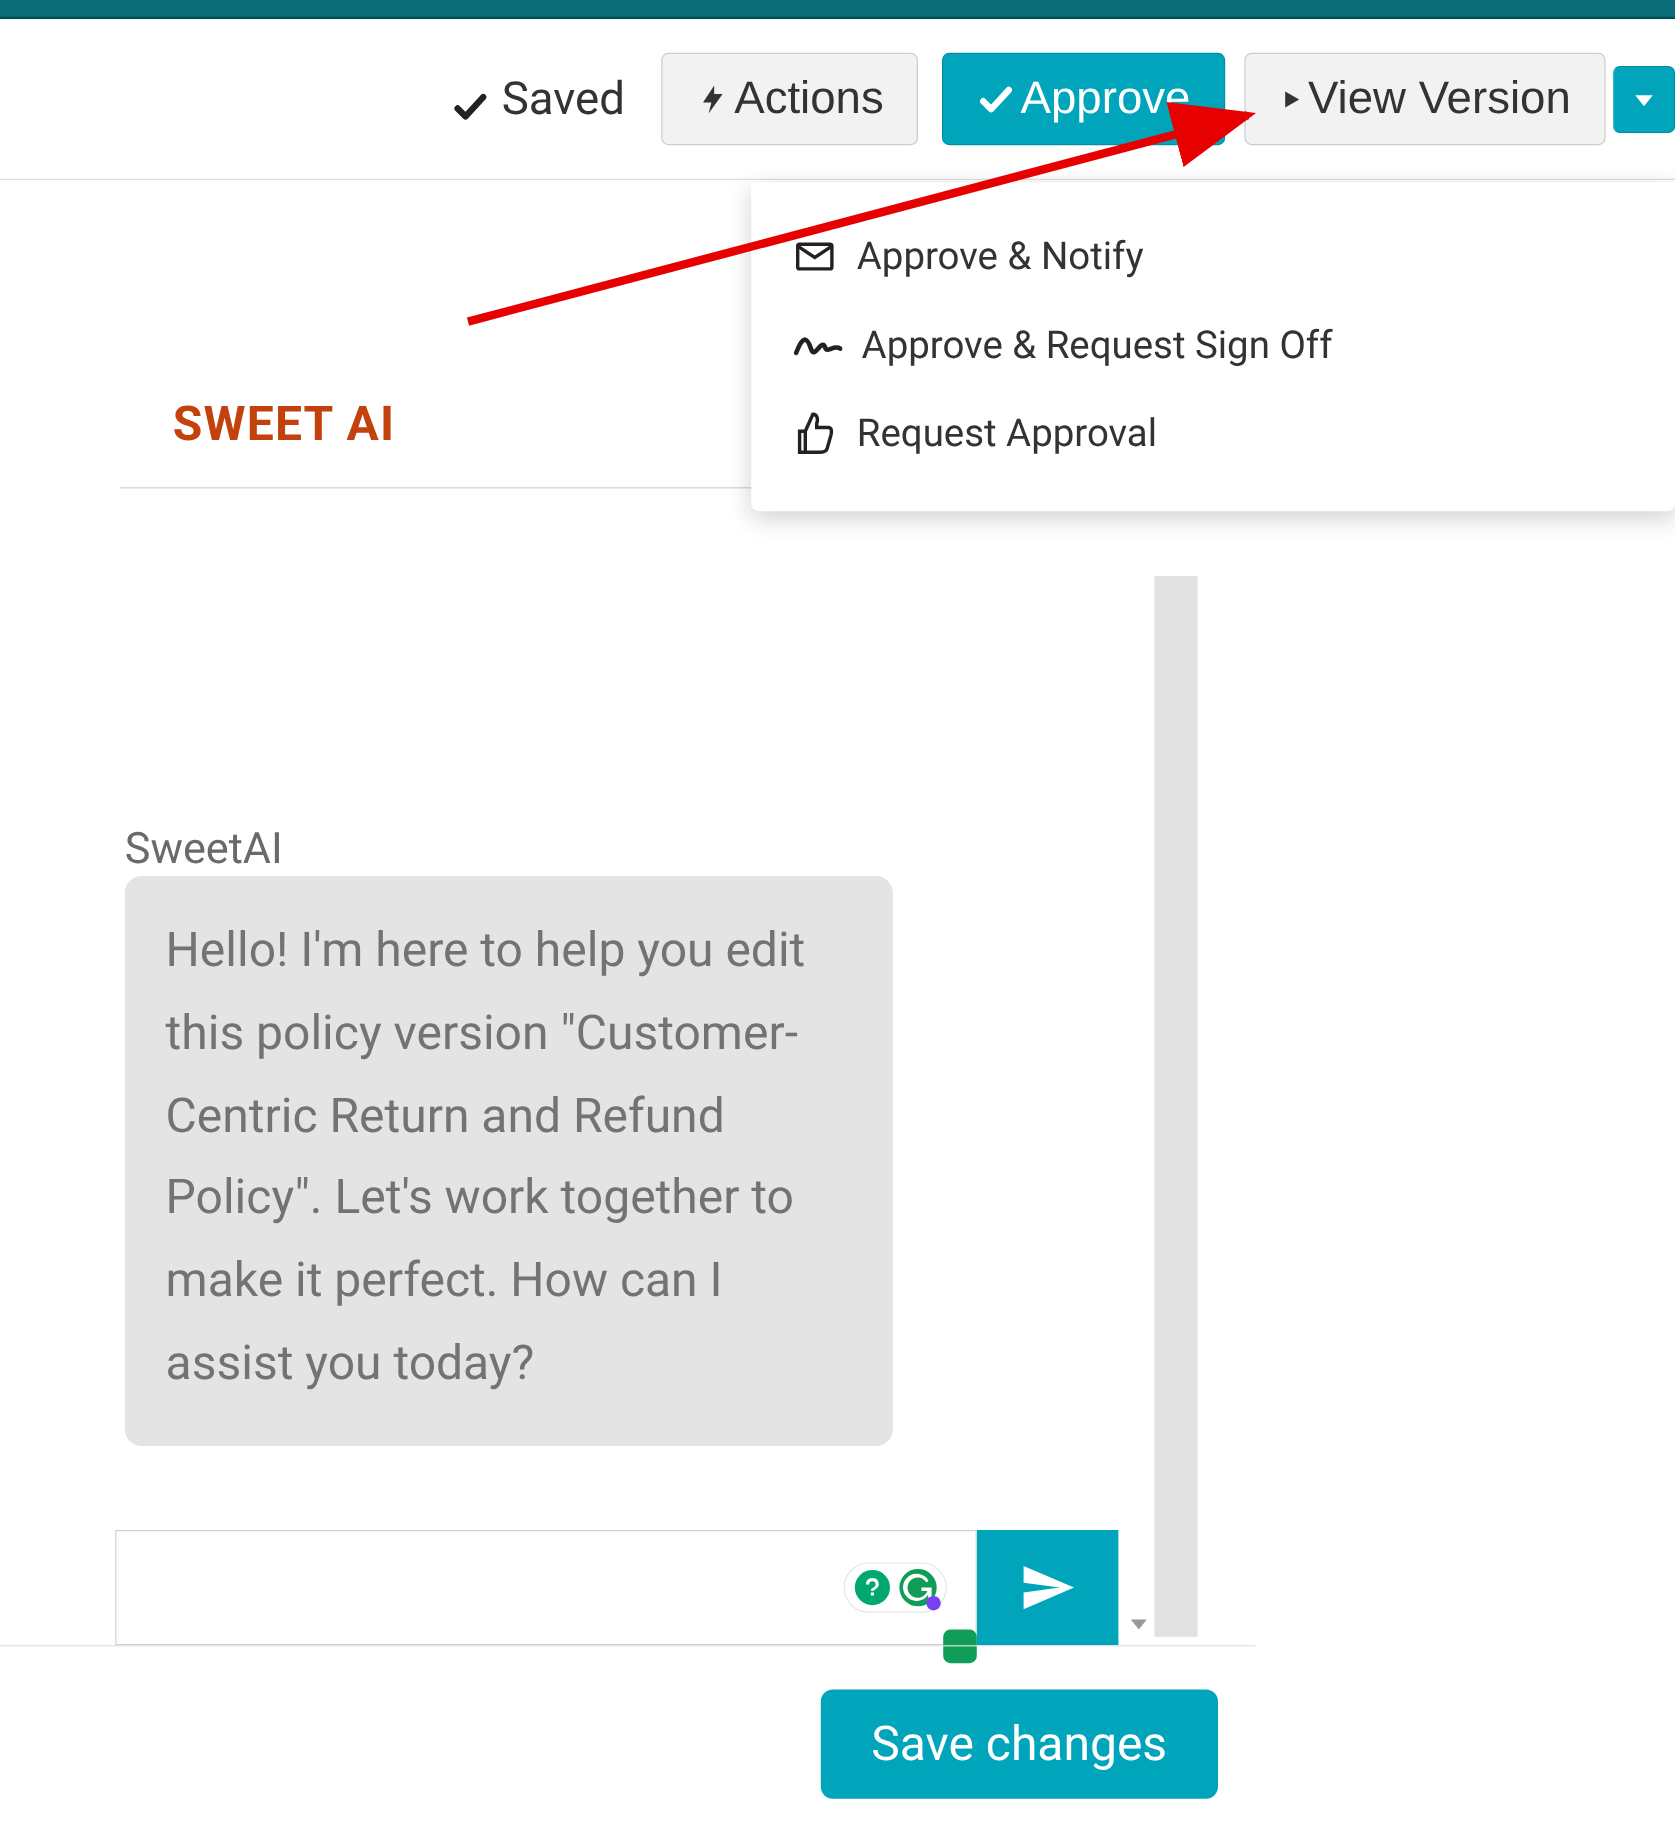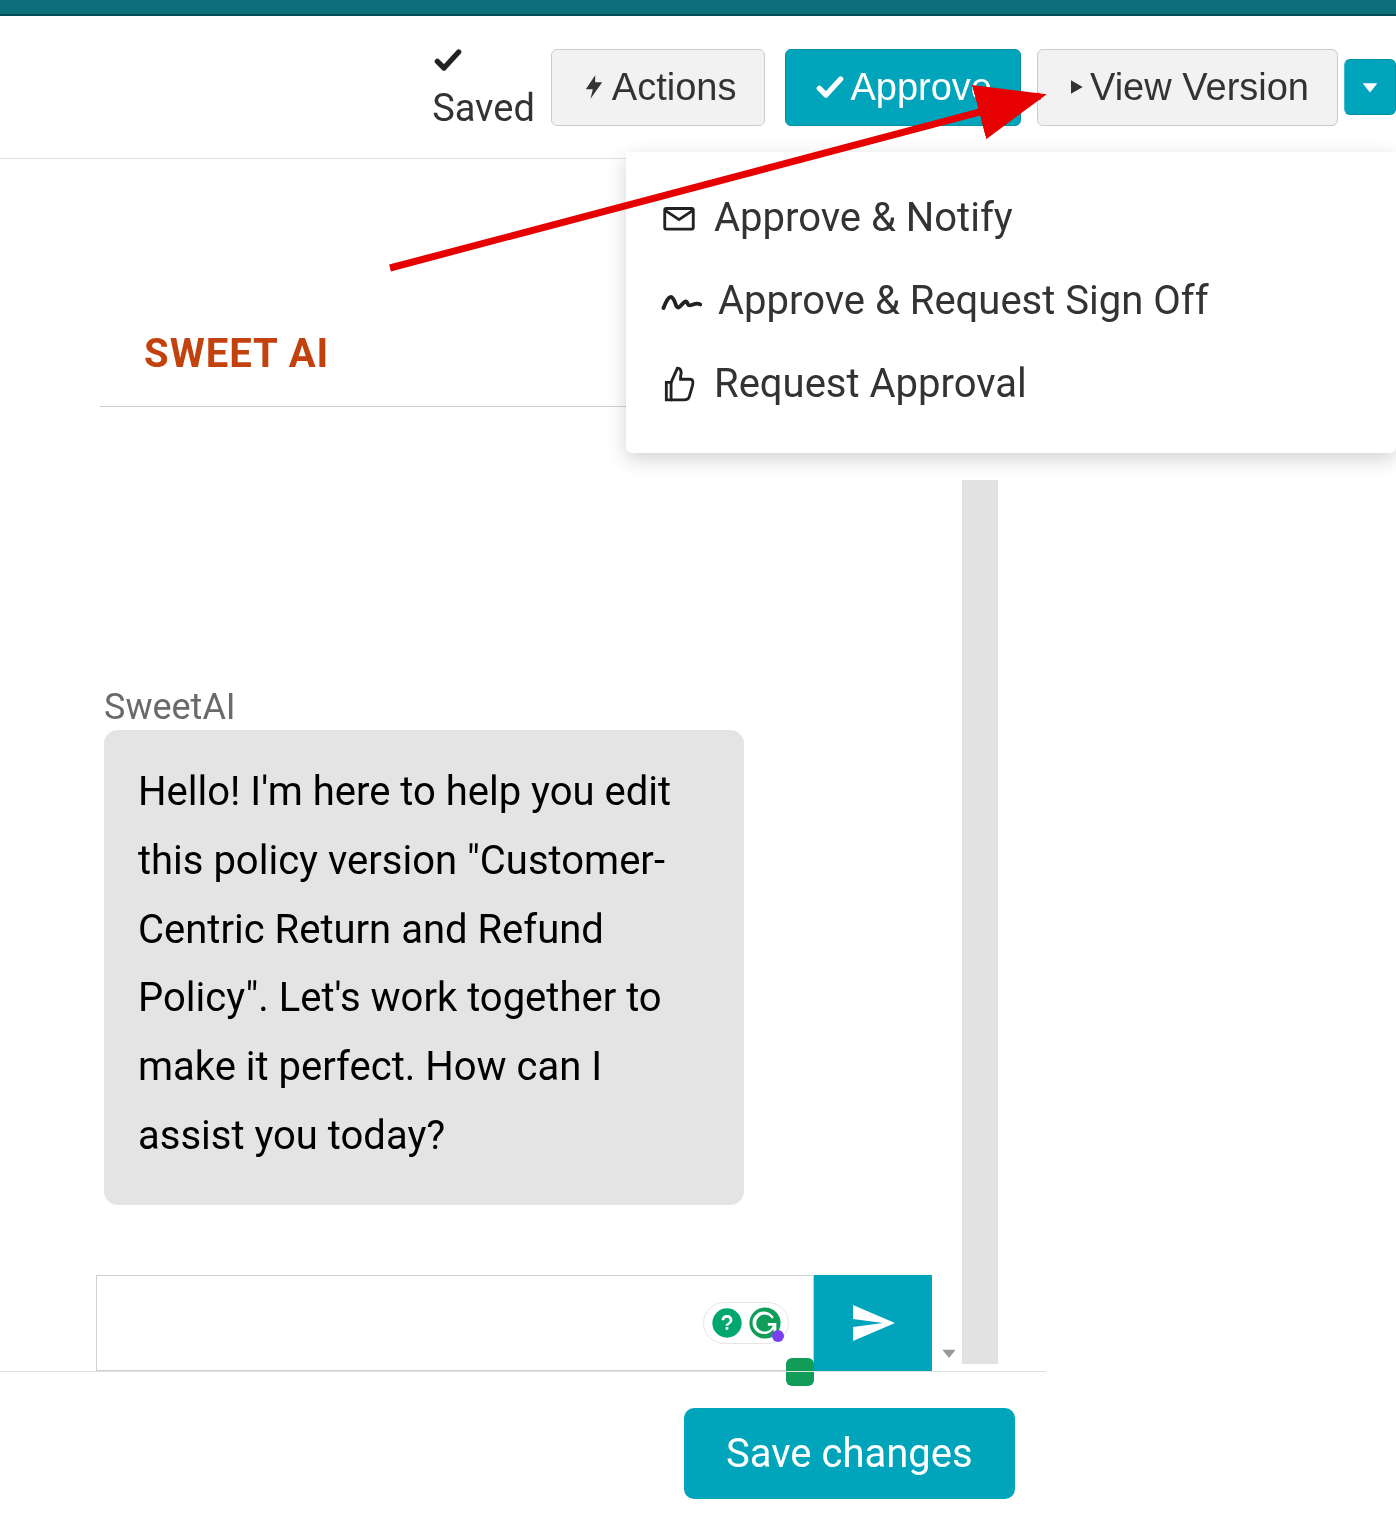--- a/index.html
+++ b/index.html
@@ -25,25 +25,25 @@
       display: flex;
       align-items: center;
       justify-content: flex-end;
       padding: 28px 0 28px 0;
       gap: 16px;
       background: #fff;
       border-bottom: 1px solid #e0e0e0;
     }
     .saved-indicator {
       display: flex;
-      align-items: flex-start;
+      align-items: flex-end;
       gap: 10px;
       color: #333;
       font-size: 38px;
-      flex-direction: column;
+      margin-right: 14px;
     }
     .btn {
       display: flex;
       align-items: center;
       gap: 4px;
       padding: 16px 28px;
       border: 1px solid #ccc;
       background: #f2f2f2;
       color: #333;
       font-size: 38px;
@@ -71,21 +71,21 @@
       box-shadow: 0 6px 20px rgba(0,0,0,0.18);
       border-radius: 0 0 6px 6px;
       padding: 24px 0 28px 0;
       z-index: 50;
     }
     .dropdown-item {
       display: flex;
       align-items: center;
       gap: 16px;
       padding: 18px 34px;
-      font-size: 40px;
+      font-size: 32px;
       color: #333;
       cursor: pointer;
     }
     .section-title {
       position: absolute;
       top: 330px;
       left: 144px;
       font-size: 40px;
       font-weight: 700;
       color: #c2410c;
@@ -112,21 +112,21 @@
       left: 104px;
       width: 870px;
     }
     .chat-sender {
       font-size: 36px;
       color: #6a6a6a;
       margin-bottom: 2px;
     }
     .chat-bubble {
       background: #e4e4e4;
-      color: #000000;
+      color: #737373;
       font-size: 40px;
       line-height: 1.72;
       padding: 28px 34px 34px 34px;
       border-radius: 14px;
       max-width: 640px;
     }
     .chat-input-row {
       position: absolute;
       top: 1275px;
       left: 96px;

